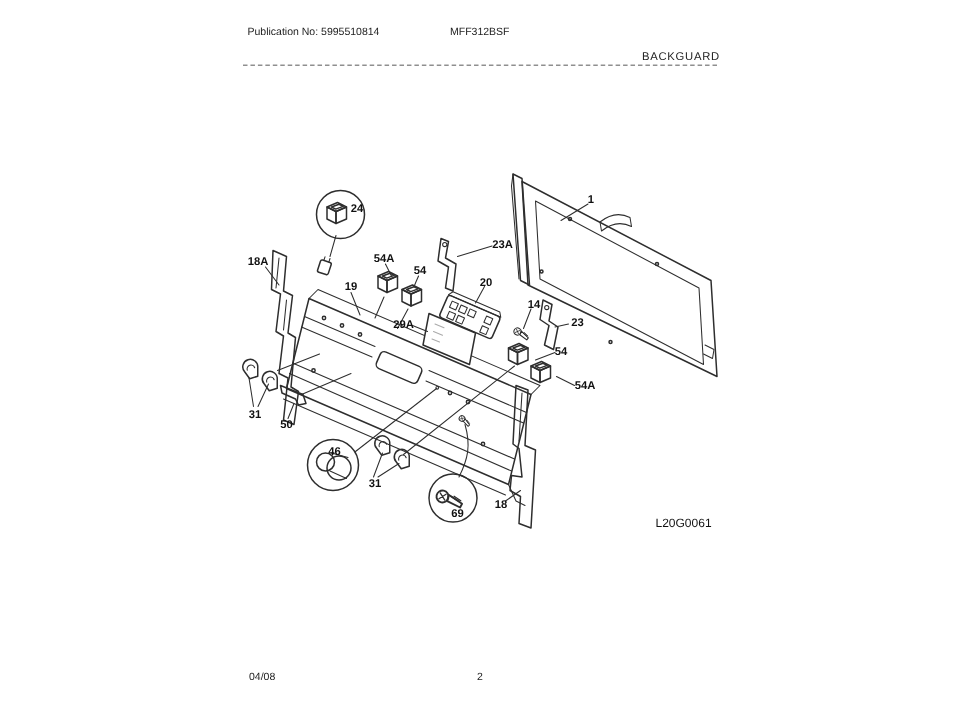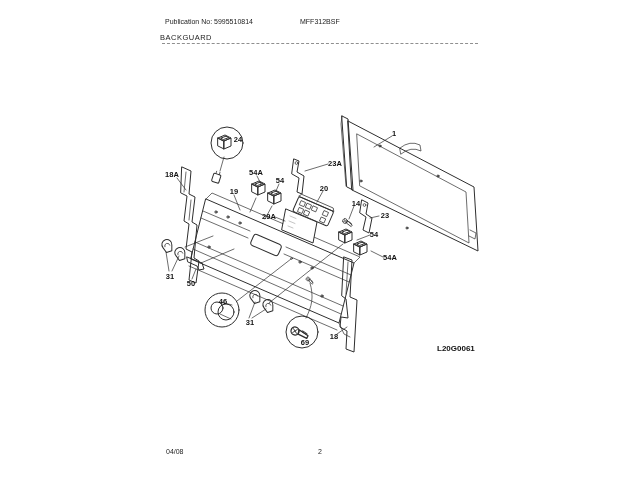--- a/index.html
+++ b/index.html
@@ -1,23 +1,23 @@
 <!DOCTYPE html>
 <html><head>
 <meta charset="utf-8">
 <style>
   html,body{margin:0;padding:0;}
   body{width:640px;height:480px;background:#ffffff;position:relative;overflow:hidden;
        font-family:"Liberation Sans", sans-serif;color:#1a1a1a;}
   .abs{position:absolute;}
   .hdr-text{font-size:7px;color:#222;white-space:nowrap;}
-  .title{font-size:7.5px;letter-spacing:.5px;color:#222;text-align:left;}
+  .title{font-size:7.5px;letter-spacing:.5px;color:#222;text-align:right;}
   .rule{border-bottom:1px dashed #8f8f8f;height:0;}
   .ftr-text{font-size:7px;color:#222;white-space:nowrap;}
-  .diag-code{font-size:8px;font-weight:bold;color:#111;}
+  .diag-code{font-size:8px;font-weight:normal;color:#111;}
   svg{position:absolute;left:0;top:0;}
   .ink{stroke:#2e2e2e;fill:none;stroke-width:1;stroke-linejoin:round;stroke-linecap:round;}
   .thin{stroke-width:0.7;}
   .white{fill:#ffffff;}
   .plabel{font:bold 7.5px "Liberation Sans", sans-serif;fill:#111;}
 </style>
 </head>
 <body>
 
 <div class="abs hdr-text" style="left:165px;top:18px;">Publication No: 5995510814</div>

